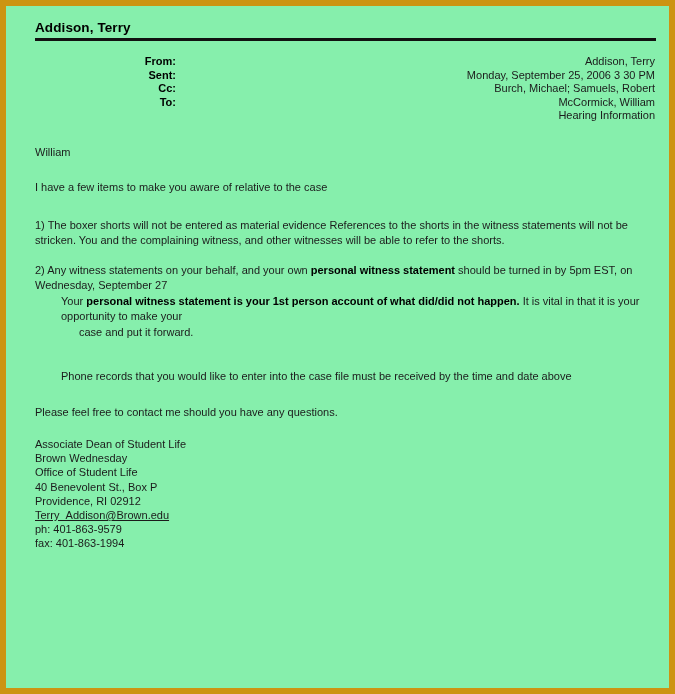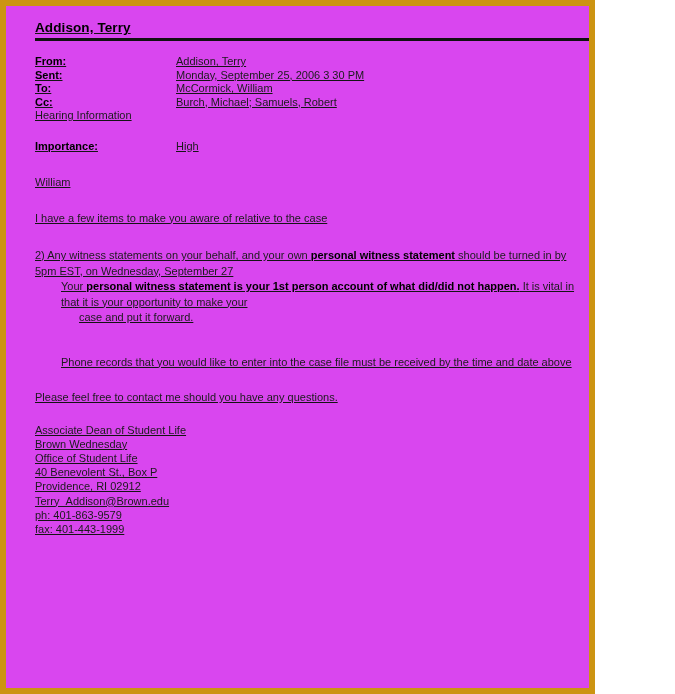--- a/index.html
+++ b/index.html
@@ -9,27 +9,26 @@
   }
   body {
     width: 675px;
     height: 694px;
     font-family: "Liberation Sans", sans-serif;
     color: #141414;
   }
 
   #page-frame {
     box-sizing: border-box;
-    width: 595px;
+    width: 675px;
     height: 694px;
     border: 6px solid #cc9412;
-    background: #d946ef;
+    background: #86efac;
     position: relative;
     overflow: hidden;
-    text-decoration: underline;
   }
 
   #page-inner {
     position: relative;
     padding: 8px 14px 0 29px;
   }
 
   
   .doc-title {
     font-size: 13.5px;
@@ -47,20 +46,21 @@
   }
 
   
   .headers {
     margin-top: 14px;
   }
   .hrow {
     display: flex;
     line-height: 13.5px;
     font-size: 11px;
+    text-align: right;
   }
   .hlabel {
     width: 141px;
     flex: 0 0 141px;
     font-weight: bold;
     color: #000;
   }
   .hvalue {
     flex: 1 1 auto;
     color: #1b1b1b;
@@ -124,64 +124,61 @@
         <div class="hlabel">From:</div>
         <div class="hvalue">Addison, Terry</div>
       </div>
 
       <div class="hrow">
         <div class="hlabel">Sent:</div>
         <div class="hvalue">Monday, September 25, 2006 3 30 PM</div>
       </div>
 
       <div class="hrow">
-        <div class="hlabel">To:</div>
-        <div class="hvalue">McCormick, William</div>
+        <div class="hlabel">Cc:</div>
+        <div class="hvalue">Burch, Michael; Samuels, Robert</div>
       </div>
 
       <div class="hrow">
-        <div class="hlabel">Cc:</div>
-        <div class="hvalue">Burch, Michael; Samuels, Robert</div>
+        <div class="hlabel">To:</div>
+        <div class="hvalue">McCormick, William</div>
       </div>
 
       <div class="hrow">
         <div class="hvalue">Hearing Information</div>
       </div>
 
-      <div class="hrow importance-row">
-        <div class="hlabel">Importance:</div>
-        <div class="hvalue">High</div>
-      </div>
 
     </div>
 
     <div class="body-area">
 
       <p class="greeting">William</p>
 
       <p class="lead">I have a few items to make you aware of relative to the case</p>
 
+      <p class="para">1)  The boxer shorts will not be entered as material evidence   References to the shorts in the witness statements will not be stricken.  You and the complaining witness, and other witnesses will be able to refer to the shorts.</p>
 
       <p class="para tight"><span>2)  Any witness statements on your behalf, and your own </span><b>personal witness statement</b><span> should be turned in by 5pm EST, on Wednesday, September 27</span></p>
 
       <p class="para tight indent-1"><span>Your </span><b>personal witness statement is your 1st person account of what did/did not happen.</b><span>  It  is vital in that it is your opportunity to make your</span></p>
 
       <p class="para tight indent-2">case and put it forward.</p>
 
       <p class="para-phone">Phone records that you would like to enter into the case file must be received by the time and date above</p>
 
 
       <p class="closing">Please feel free to contact me should you have any questions.</p>
 
       <div class="signature">
         <div class="sig-line">Associate Dean of Student Life</div>
         <div class="sig-line">Brown Wednesday</div>
         <div class="sig-line">Office of Student Life</div>
         <div class="sig-line">40 Benevolent St., Box P</div>
         <div class="sig-line">Providence, RI 02912</div>
         <div class="sig-line"><span class="sig-email">Terry_Addison@Brown.edu</span></div>
         <div class="sig-line">ph: 401-863-9579</div>
-        <div class="sig-line">fax: 401-443-1999</div>
+        <div class="sig-line">fax: 401-863-1994</div>
       </div>
 
     </div>
   </div>
 </div>
 
 </body></html>

